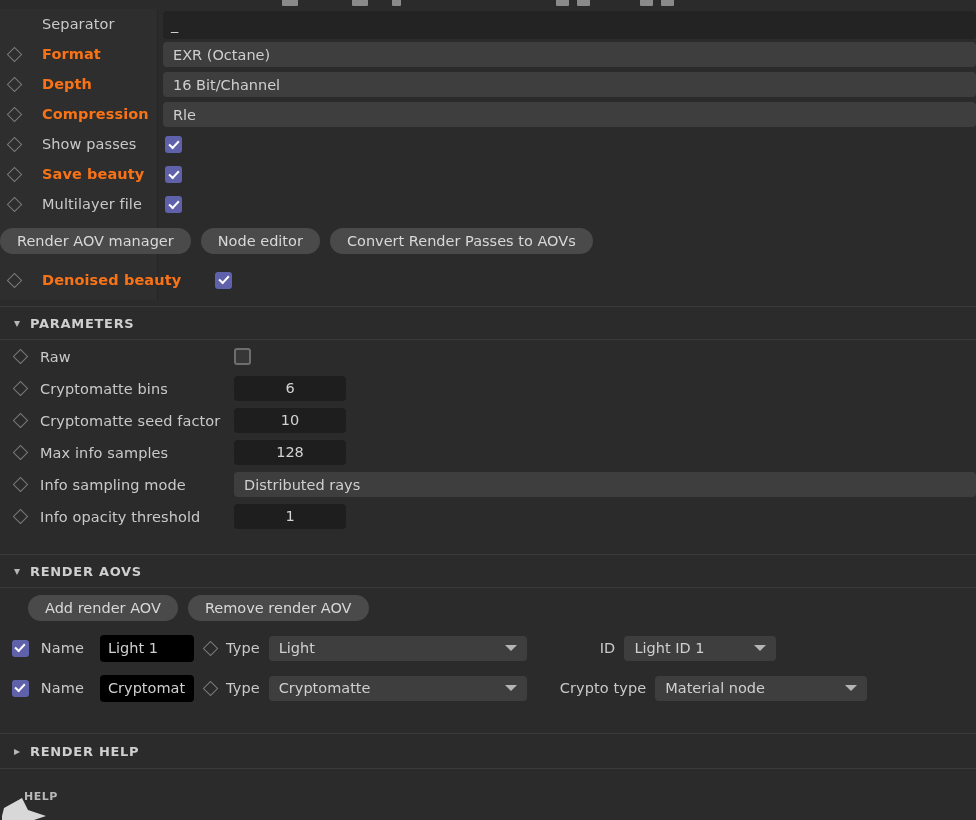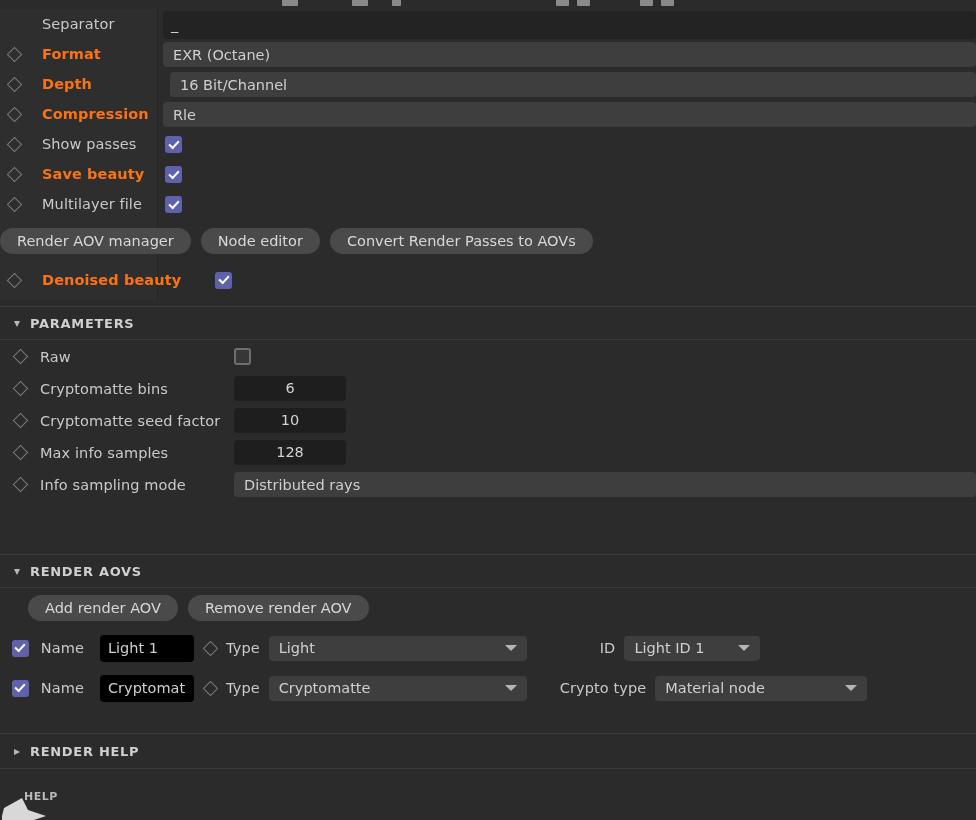--- a/index.html
+++ b/index.html
@@ -262,21 +262,21 @@
       </div>
     </div>
 
     <div class="prow">
       <div class="gutter">
         <span class="diamond"></span>
       </div>
       <div class="lcol indent">
         <span class="label bold">Depth</span>
       </div>
-      <div style="position:absolute;left:163px;right:0;top:3px;margin-left:7px;">
+      <div style="position:absolute;left:163px;right:0;top:3px;">
         <div class="dropfield">
           <span>16 Bit/Channel</span>
         </div>
       </div>
     </div>
 
     <div class="prow">
       <div class="gutter">
         <span class="diamond"></span>
       </div>
@@ -398,20 +398,29 @@
       <div style="position:absolute;left:234px;right:0;top:4px;">
         <div class="dropfield">
           <span>Distributed rays</span>
         </div>
       </div>
       <div style="width:194px;min-width:194px;">
         <span class="label">Info sampling mode</span>
       </div>
     </div>
 
+    <div class="prow" style="height:32px;">
+      <div class="gutter wide">
+        <span class="diamond"></span>
+      </div>
+      <div style="width:194px;min-width:194px;">
+        <span class="label">Info opacity threshold</span>
+      </div>
+      <span class="numfield">1</span>
+    </div>
   </div>
 
   <div style="position:absolute;left:0;top:554px;width:976px;">
     <div class="sect">
       <span class="chev">▾</span>
       <span class="stitle">RENDER AOVS</span>
     </div>
 
     <div style="height:40px;display:flex;align-items:center;">
       <div class="pillrow" style="padding-left:28px;">
@@ -432,21 +441,21 @@
       </span>
       <span style="width:32px;display:flex;align-items:center;justify-content:center;">
         <span class="diamond"></span>
       </span>
       <span class="label" style="padding-right:9px;">Type</span>
       <span class="dropfield" style="flex:0 0 auto;width:258px;">
         <span>Light</span>
         <span class="caret"></span>
       </span>
       <span class="label" style="padding-left:33px;padding-right:9px;margin-left:40px;">ID</span>
-      <span class="dropfield" style="flex:0 0 auto;width:136px;">
+      <span class="dropfield" style="flex:0 0 auto;width:152px;">
         <span>Light ID 1</span>
         <span class="caret"></span>
       </span>
     </div>
 
     <div class="prow" style="height:40px;">
       <div style="width:40px;min-width:40px;display:flex;align-items:center;justify-content:center;">
         <span class="cb on"></span>
       </div>
       <div style="width:60px;min-width:60px;display:flex;align-items:center;justify-content:flex-end;padding-right:8px;">

